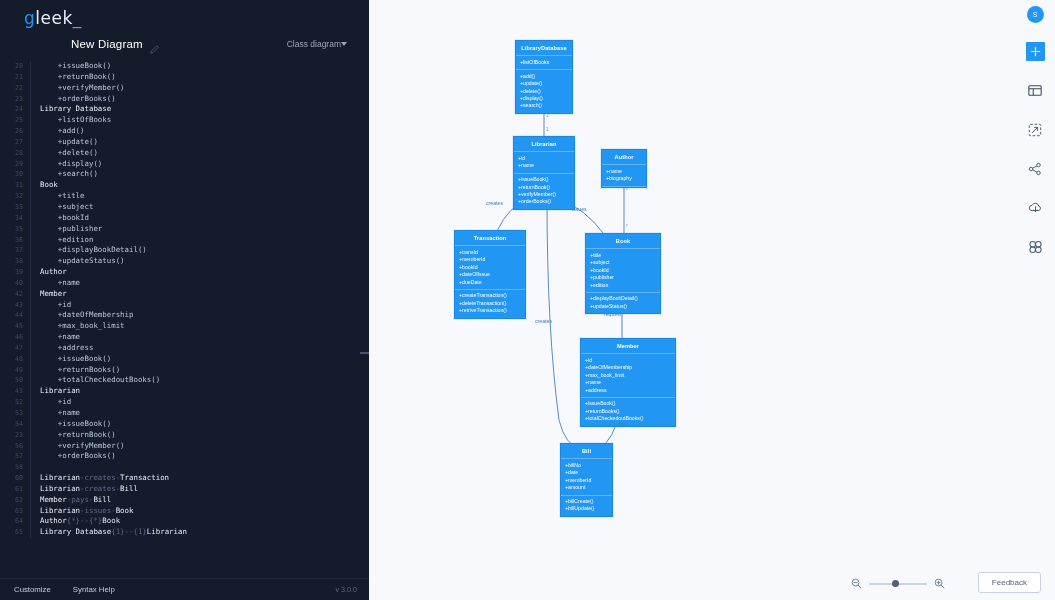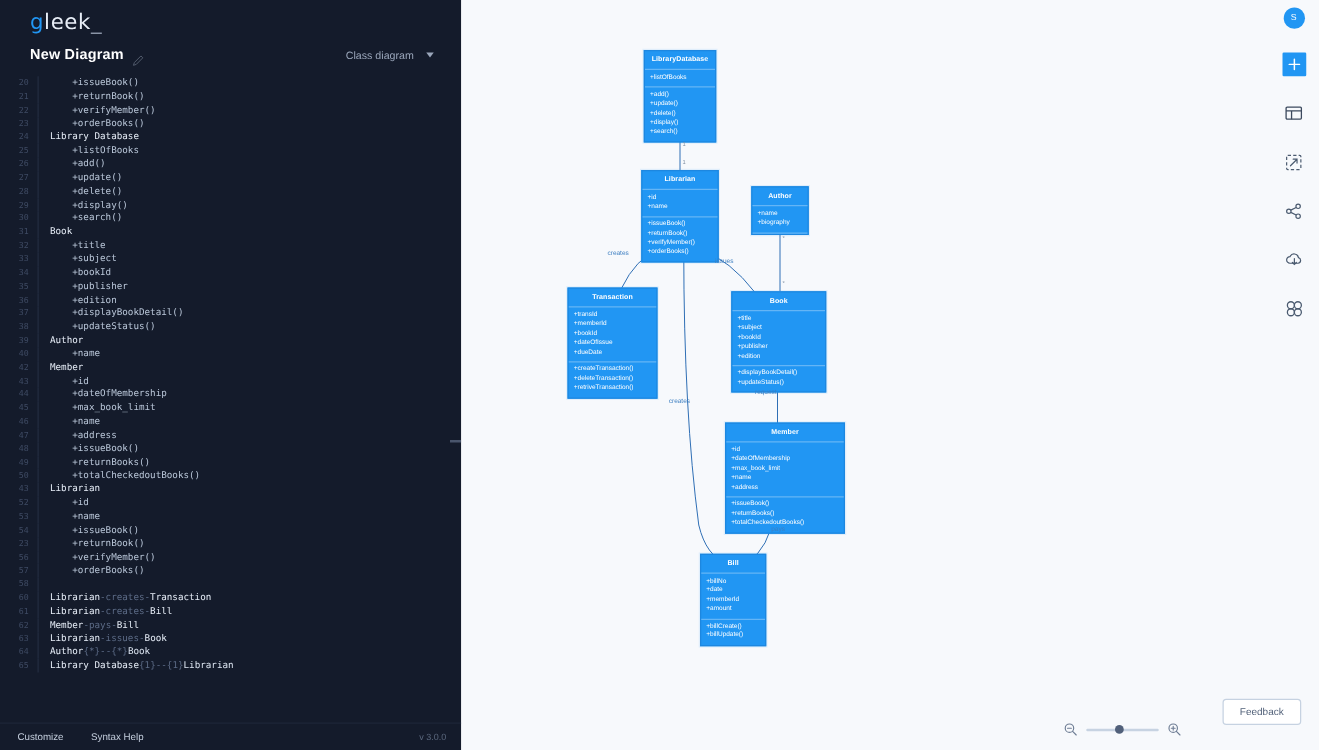--- a/index.html
+++ b/index.html
@@ -32,33 +32,33 @@
 
   .doc-header {
     display: flex;
     align-items: center;
     padding: 6px 16px 8px 24px;
     height: 30px;
   }
   .doc-title {
     color: #ffffff;
     font-size: 11.5px;
-    font-weight: bold;
+    font-weight: normal;
     letter-spacing: .2px;
+    margin-left: 47px;
   }
   .edit-icon {
     margin-left: 7px;
     width: 9px; height: 9px;
     opacity: .55;
   }
   .spacer { flex: 1 1 auto; }
   .diagram-type {
     display: flex;
     align-items: center;
-    gap: 10px;
     color: #9aa6ba;
     font-size: 8.5px;
     padding: 3px 6px;
     cursor: pointer;
   }
   .caret {
     width: 0; height: 0;
     border-left: 3.5px solid transparent;
     border-right: 3.5px solid transparent;
     border-top: 4px solid #9aa6ba;
@@ -224,21 +224,21 @@
   .slider .knob {
     position: absolute;
     left: 23px; top: -2.5px;
     width: 7px; height: 7px;
     border-radius: 50%;
     background: #4a6персон;
     background: #51607a;
   }
   .feedback {
     position: absolute;
-    right: 14px; bottom: 20px;
+    right: 14px; bottom: 7px;
     border: 1px solid #c6d2e1;
     border-radius: 3px;
     background: #ffffff;
     color: #53627a;
     font-size: 8px;
     padding: 5px 13px;
     cursor: pointer;
   }
 </style>
 </head>

